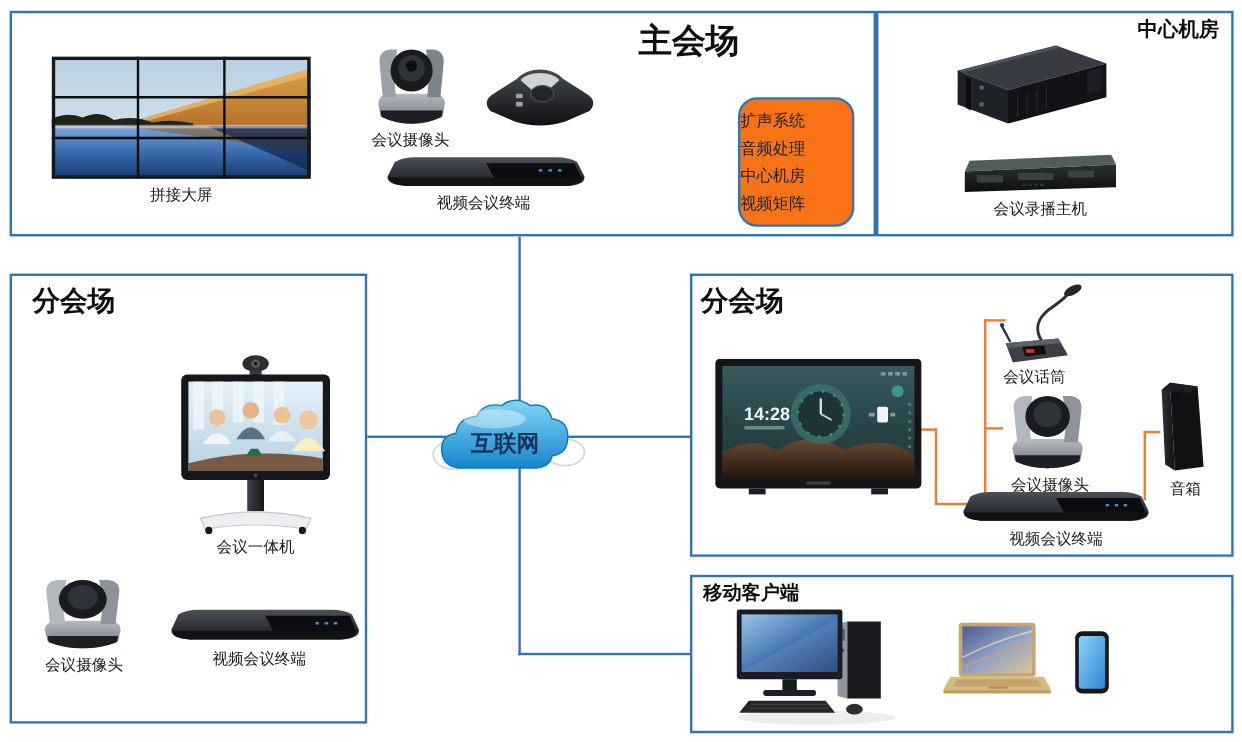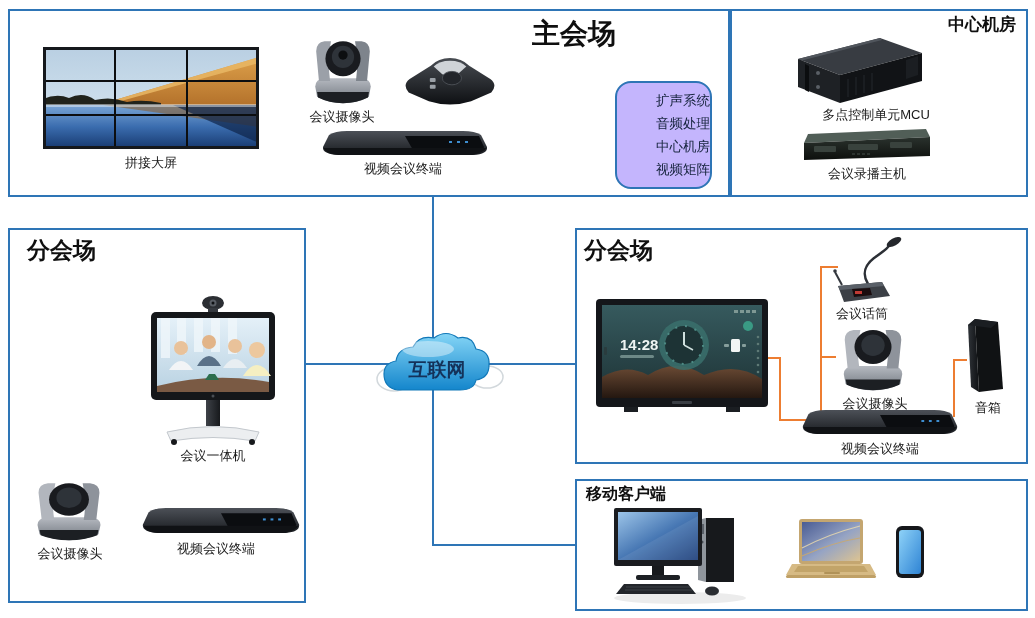--- a/index.html
+++ b/index.html
@@ -10,23 +10,23 @@
   }
   .box { position:absolute; border:2px solid #2E75B6; background:#ffffff; }
   .line { position:absolute; }
   .blue-line { background:#2E75B6; }
   .orange-line { background:#ED7D31; }
   .title { position:absolute; font-weight:bold; color:#0f0f0f; white-space:nowrap; }
   .lbl { position:absolute; width:160px; margin-left:-80px; text-align:center;
          font-size:13px; color:#1a1a1a; white-space:nowrap; }
   .callout {
     position:absolute; left:615px; top:81px; width:97px; height:108px;
-    background:#c4b5fd; border:2px solid #2E75B6; border-radius:16px;
+    background:#f97316; border:2px solid #2E75B6; border-radius:16px;
     display:flex; flex-direction:column; justify-content:space-around;
-    align-items:flex-end; padding:6px 0;
+    align-items:flex-start; padding:6px 0;
   }
   .callout span { font-size:13.5px; color:#15233c; }
   .dev { position:absolute; }
   svg { display:block; }
 </style>
 </head>
 <body>
 
 <div class="canvas">
 
@@ -194,21 +194,20 @@
         <circle cx="30" cy="54" r="2" fill="#5a5f66"></circle>
       <polygon points="118,27 130,23 130,42 118,46" fill="#1b1e22"></polygon>
       <g stroke="#22262b" stroke-width="1.2">
         <line x1="60" y1="46" x2="60" y2="64"></line>
           <line x1="68" y1="44" x2="68" y2="62"></line>
         <line x1="76" y1="42" x2="76" y2="60"></line>
           <line x1="84" y1="40" x2="84" y2="58"></line>
       </g>
     </svg>
   </div>
-  <div class="lbl" style="left:876px;top:106px">多点控制单元MCU</div>
 
   <div class="dev" style="left:800px;top:127px;width:132px;height:36px">
     <svg viewBox="0 0 132 36" width="132" height="36">
       <polygon points="8,7 126,2 130,10 4,16" fill="#515e57"></polygon>
       <polygon points="4,16 130,10 130,29 4,33" fill="url(#gRec)"></polygon>
       <g fill="#39423d">
         <rect x="14" y="19" width="22" height="6" rx="1"></rect>
         <rect x="48" y="17" width="30" height="6" rx="1"></rect>
         <rect x="90" y="15" width="22" height="6" rx="1"></rect>
       </g>
@@ -408,21 +407,21 @@
   </div>
 
   <div class="dev" style="left:895px;top:525px;width:30px;height:54px">
     <svg viewBox="0 0 30 54" width="30" height="54">
       <rect x="1" y="1" width="28" height="52" rx="6" fill="#15171b"></rect>
       <rect x="4" y="5" width="22" height="44" rx="3" fill="url(#gPhone)"></rect>
       <rect x="10" y="2" width="10" height="3" rx="1.5" fill="#15171b"></rect>
     </svg>
   </div>
 
-  <div class="dev" style="left:376px;top:322px;width:128px;height:84px">
+  <div class="dev" style="left:360px;top:322px;width:128px;height:84px">
     <svg viewBox="0 0 128 84" width="128" height="84">
       <ellipse cx="18" cy="57" rx="17" ry="12" fill="#ffffff" stroke="#d2d8dc" stroke-width="1.5"></ellipse>
       <ellipse cx="111" cy="55" rx="16" ry="11" fill="#ffffff" stroke="#d2d8dc" stroke-width="1.5"></ellipse>
       <ellipse cx="100" cy="42" rx="12" ry="9" fill="#ffffff" stroke="#d2d8dc" stroke-width="1.5"></ellipse>
       <path d="M22 68 Q8 66 8 52 Q8 41 20 39 Q22 26 37 25 Q43 13 58 16 Q70 7 82 16 Q96 13 100 27 Q114 29 113 43 Q113 56 100 58 Q98 68 84 68 Z" fill="url(#gCloud)" stroke="#1178b8" stroke-width="1.2"></path>
       <ellipse cx="52" cy="27" rx="26" ry="8" fill="#ffffff" opacity="0.4"></ellipse>
       <text x="61" y="54" text-anchor="middle" font-size="19" font-weight="bold" fill="#14325a" font-family="Liberation Sans, sans-serif">互联网</text>
     </svg>
   </div>
 

